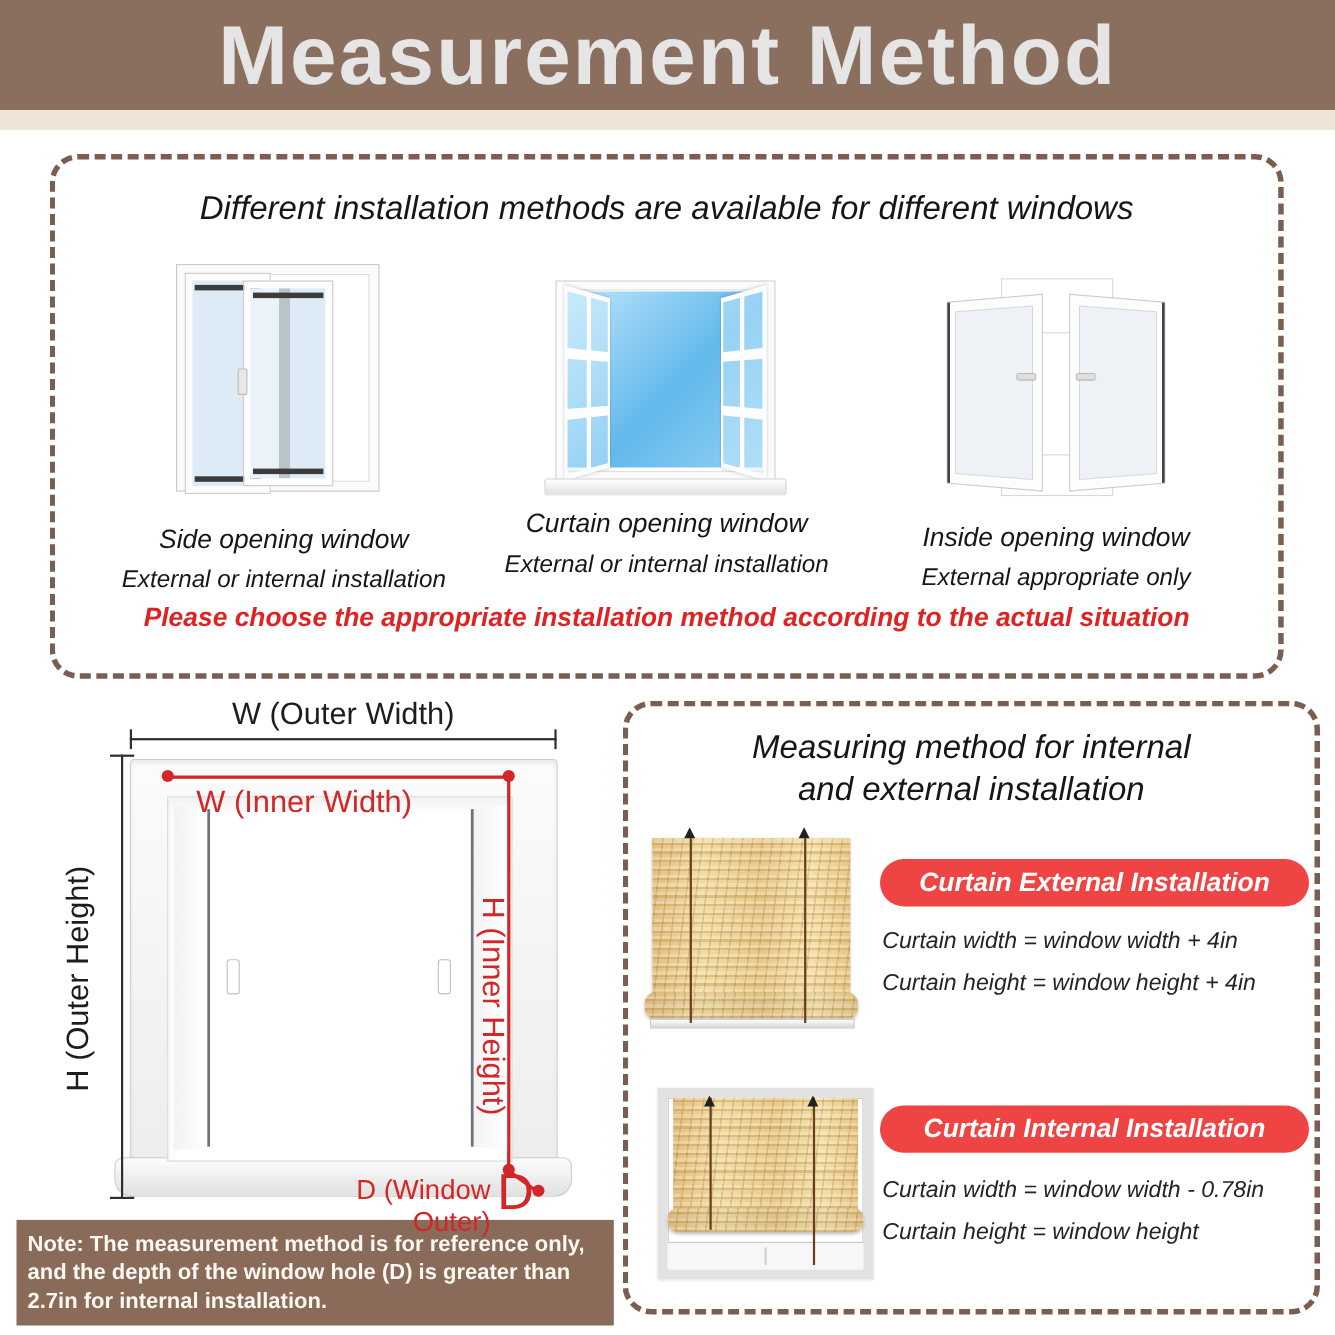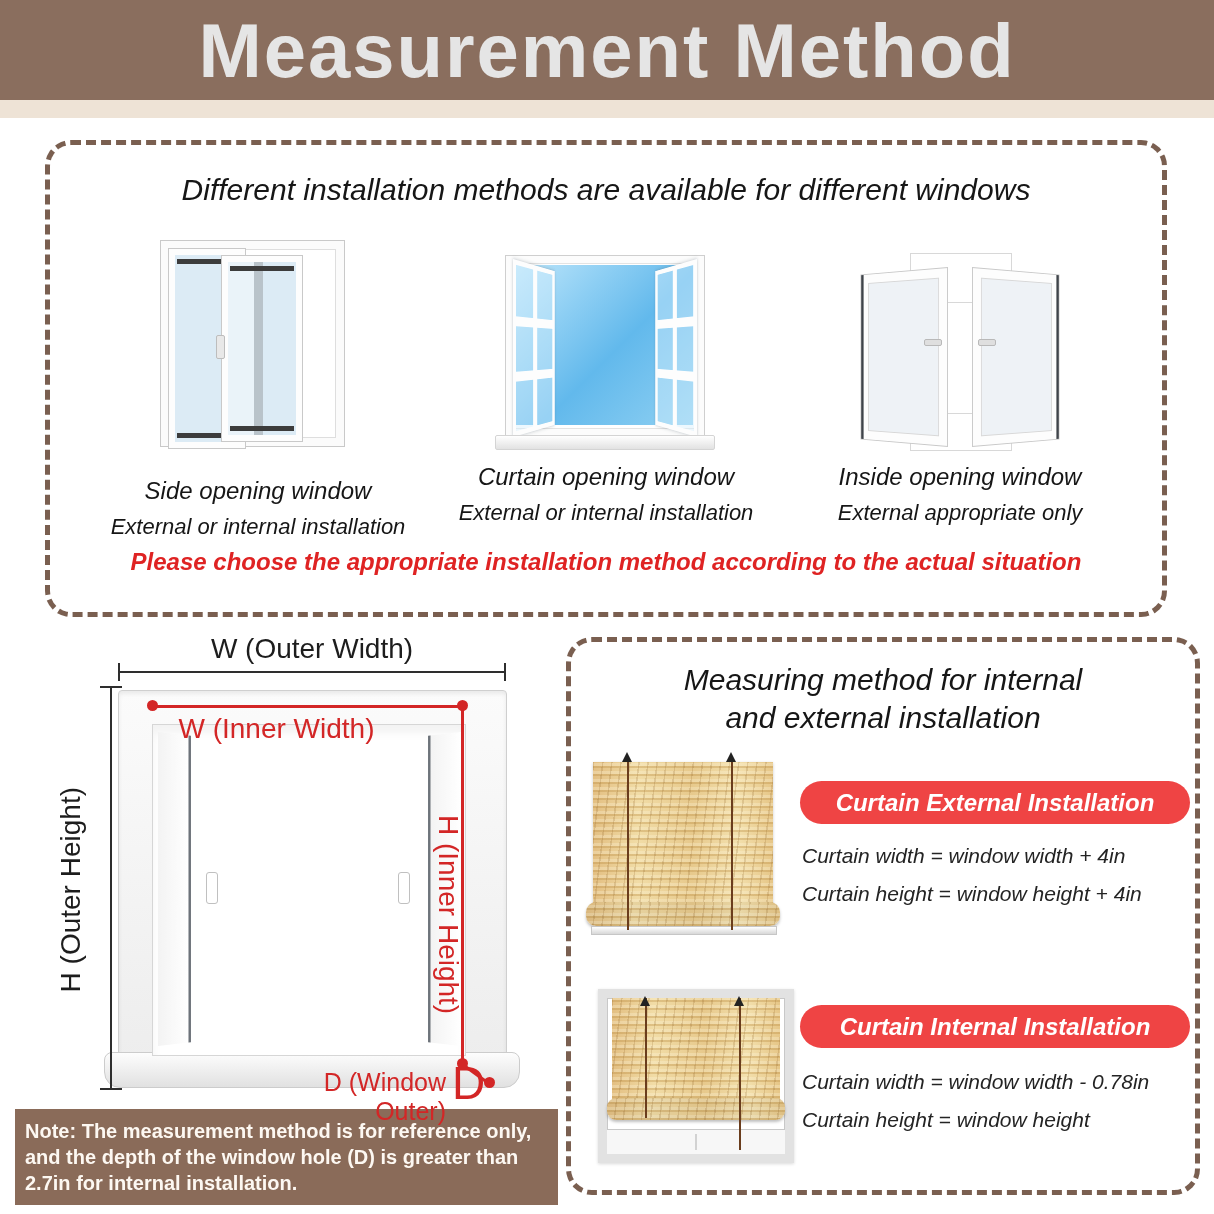--- a/index.html
+++ b/index.html
@@ -185,21 +185,21 @@
     </div>
 
     <div class="abs cap" style="left:28px;top:318px;width:360px;margin-top:14px;">
       <div class="l1">Side opening window</div>
       <div class="l2">External or internal installation</div>
     </div>
     <div class="abs cap" style="left:376px;top:318px;width:360px;">
       <div class="l1">Curtain opening window</div>
       <div class="l2">External or internal installation</div>
     </div>
-    <div class="abs cap" style="left:730px;top:318px;width:360px;">
+    <div class="abs cap" style="left:730px;top:330px;width:360px;">
       <div class="l1">Inside opening window</div>
       <div class="l2">External appropriate only</div>
     </div>
 
     <div class="abs warning">Please choose the appropriate installation method according to the actual situation</div>
   </div>
 
   <div class="abs dg-frame"></div>
   <div class="abs dg-sill"></div>
   <div class="abs dg-hole"></div>

